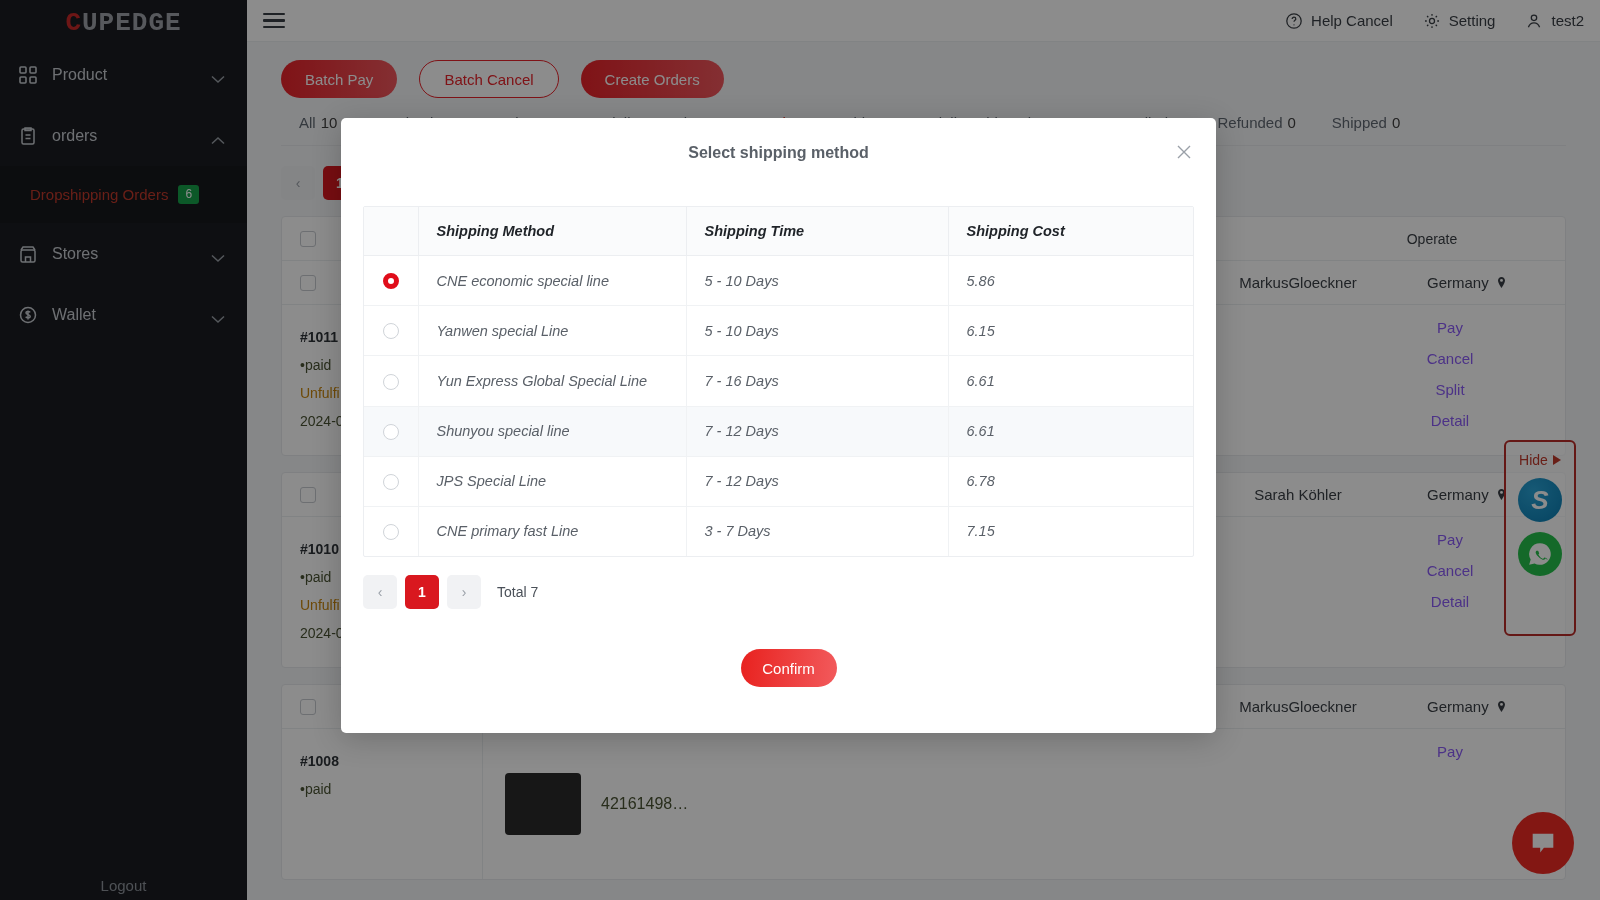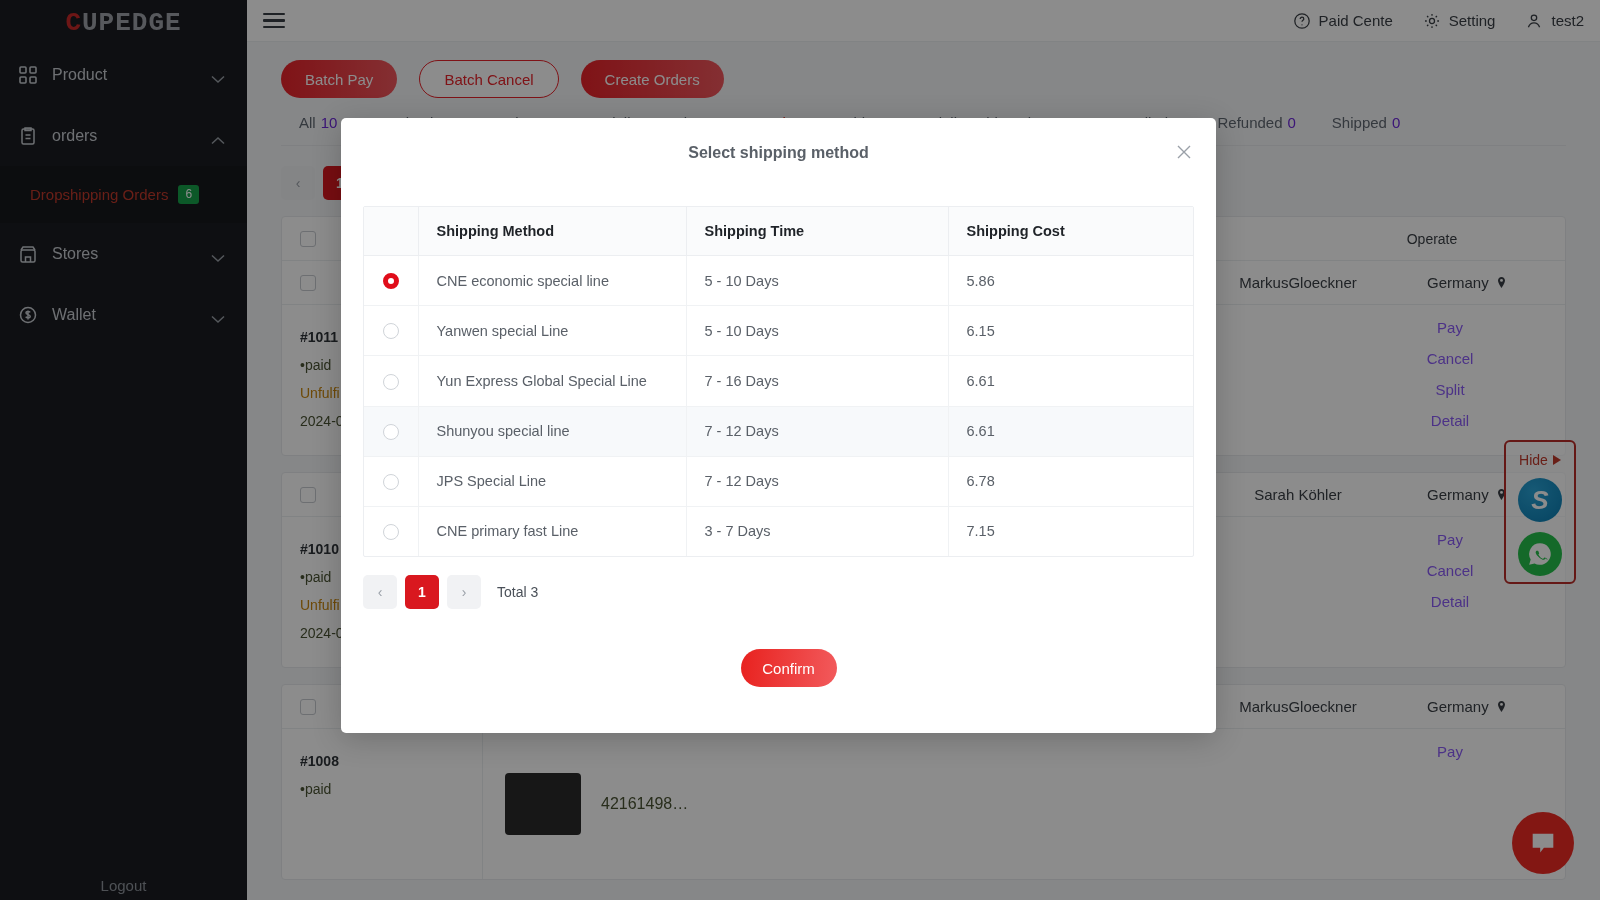--- a/index.html
+++ b/index.html
@@ -77,21 +77,21 @@
     border: none;
   }
   .btn-red { background: linear-gradient(90deg,#e8232a,#f0565c); color: #fff; }
   .btn-red-outline { background: #fff; color: #e8232a; border: 1px solid #e8232a; }
 
   .tabs { display: flex; gap: 0; margin-top: 16px; border-bottom: 1px solid #e8eaed; }
   .tab {
     font-size: 15px; color: #606872; padding: 0 18px 14px 18px; cursor: pointer;
     position: relative; white-space: nowrap;
   }
-  .tab .cnt { color: #6d28d9; margin-left: 5px; }
+  .tab .cnt { color: #404040; margin-left: 5px; }
   .tab.active { color: #d93025; }
   .tab.active::after {
     content: ""; position: absolute; left: 18px; right: 18px; bottom: -1px;
     height: 3px; background: #d93025;
   }
 
   .pager-row { display: flex; align-items: center; gap: 8px; margin-top: 20px; }
   .pg-btn {
     width: 34px; height: 34px; border-radius: 5px; background: #f1f2f4;
     display: flex; align-items: center; justify-content: center;
@@ -114,21 +114,21 @@
   .ord-unf { color: #c8860d; }
   .ord-date { color: #4a5333; }
   .ord-mid { flex: 1; border-left: 1px solid #eceef1; }
   .ord-ops { width: 230px; padding: 14px 0; display: flex; flex-direction: column; align-items: center; gap: 14px; font-size: 15px; color: #8b5cf6; }
   .ord-ops span { cursor: pointer; }
   .cust { font-size: 15px; color: #3a3f45; }
   .prod-thumb { width: 76px; height: 62px; background: #2b2b2b; border-radius: 4px; }
 
   
   #social-dock {
-    position: absolute; right: 24px; top: 440px; width: 72px; height: 144px;
+    position: absolute; right: 24px; top: 440px; width: 72px; height: 196px;
     border: 2px solid #b92c28; border-radius: 6px; background: rgba(255,255,255,0.55);
     display: flex; flex-direction: column; align-items: center; padding-top: 10px; gap: 10px;
     z-index: 6;
   }
   .hide-row { display: flex; align-items: center; gap: 5px; font-size: 14px; color: #c0392b; cursor: pointer; }
   .tri { width: 0; height: 0; border-left: 8px solid #c0392b; border-top: 5px solid transparent; border-bottom: 5px solid transparent; }
   .sk { width: 44px; height: 44px; border-radius: 50%; background: radial-gradient(circle at 35% 30%, #2aa3d6, #0a7bb0); display:flex;align-items:center;justify-content:center;color:#fff;font-size:26px;font-weight:700;font-style:italic; cursor: pointer;}
   .wa { width: 44px; height: 44px; border-radius: 50%; background: #25c04b; display:flex;align-items:center;justify-content:center; cursor: pointer;}
   #chat-fab {
     position: absolute; right: 26px; bottom: 26px; width: 62px; height: 62px;
@@ -146,21 +146,21 @@
     box-shadow: 0 6px 30px rgba(0,0,0,.2);
   }
   .modal-title {
     text-align: center; font-size: 16px; color: #5a6068; font-weight: 600;
     padding-top: 26px;
   }
   .modal-close {
     position: absolute; right: 22px; top: 24px; width: 20px; height: 20px;
     cursor: pointer; color: #9aa0a8;
   }
-  .tbl-wrap { margin: 44px 22px 0 22px; border: 1px solid #eceef1; border-radius: 2px; }
+  .tbl-wrap { margin: 44px 22px 0 22px; border: 1px solid #eceef1; border-radius: 2px; font-style: italic; }
   table.ship { width: 100%; border-collapse: collapse; }
   table.ship th {
     background: #fafbfc; text-align: left; font-size: 14.5px; color: #1f2328;
     font-weight: 700; padding: 16px 18px; border-bottom: 1px solid #eceef1;
   }
   table.ship td {
     font-size: 14.5px; color: #5a6068; padding: 16px 18px;
     border-bottom: 1px solid #f0f2f4; border-right: 1px solid #f0f2f4;
   }
   table.ship th { border-right: 1px solid #eceef1; }
@@ -273,21 +273,21 @@
           <span></span>
           <span></span>
       </div>
       <div class="topbar-right">
         <div class="tb-item">
           <svg viewBox="0 0 20 20" width="18" height="18" fill="none" stroke="#3a3f45" stroke-width="1.4">
               <circle cx="10" cy="10" r="8"></circle>
               <path d="M8 7.7c0-1.1.9-1.9 2-1.9s2 .8 2 1.9c0 1.5-2 1.3-2 3"></path>
               <circle cx="10" cy="14.2" r=".7" fill="#3a3f45" stroke="none"></circle>
             </svg>
-          <span>Paid Cente</span>
+          <span>Help Cancel</span>
         </div>
         <div class="tb-item">
           <svg viewBox="0 0 20 20" width="18" height="18" fill="none" stroke="#3a3f45" stroke-width="1.4">
               <circle cx="10" cy="10" r="2.8"></circle>
               <path d="M10 2.2v2M10 15.8v2M2.2 10h2M15.8 10h2M4.5 4.5l1.4 1.4M14.1 14.1l1.4 1.4M15.5 4.5l-1.4 1.4M5.9 14.1l-1.4 1.4"></path>
             </svg>
           <span>Setting</span>
         </div>
         <div class="tb-item">
           <svg viewBox="0 0 20 20" width="18" height="18" fill="none" stroke="#3a3f45" stroke-width="1.4">
@@ -502,19 +502,19 @@
           <td>7.15</td>
         </tr>
       </tbody>
     </table>
   </div>
 
   <div class="modal-pager">
     <div class="pg-btn">‹</div>
     <div class="pg-btn cur">1</div>
     <div class="pg-btn">›</div>
-    <div class="pg-total">Total 3</div>
+    <div class="pg-total">Total 7</div>
   </div>
 
   <div class="confirm-wrap">
     <button id="confirm-btn">Confirm</button>
   </div>
 </div>
 
 </body></html>

